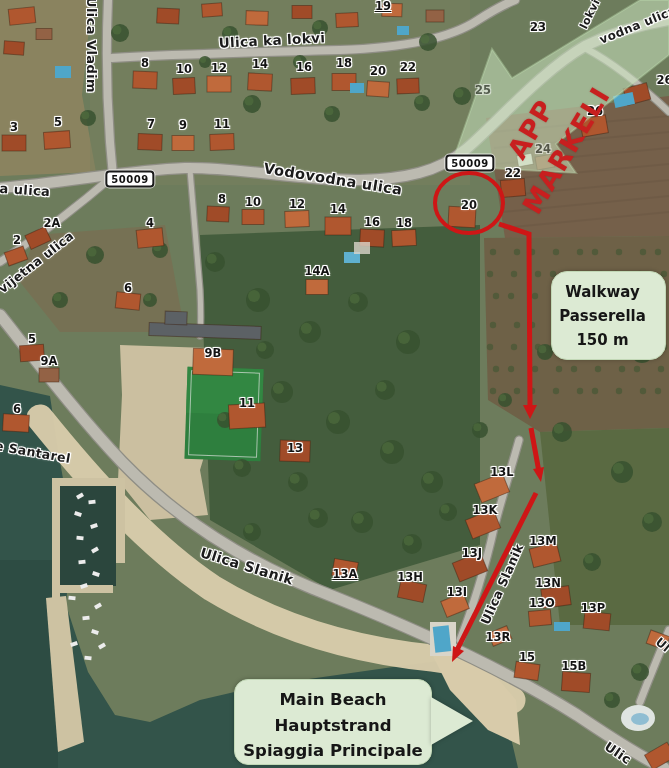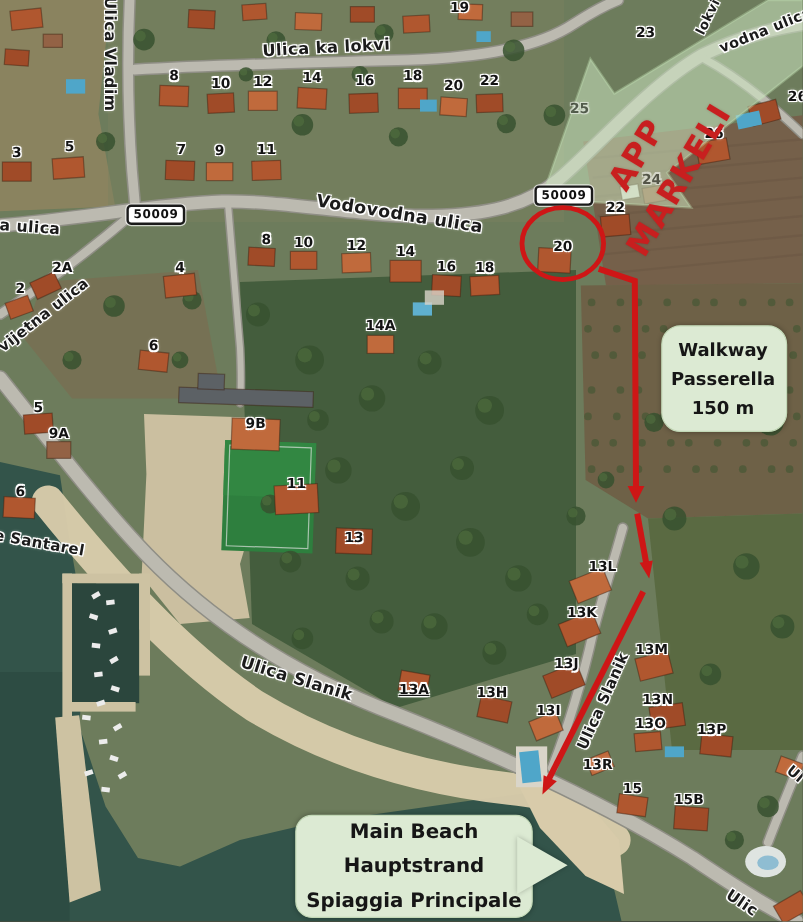--- a/index.html
+++ b/index.html
@@ -21,23 +21,23 @@
   .route-sign{position:absolute;transform:translate(-50%,-50%);background:#fff;
     border:2px solid #1a1a1a;border-radius:4px;color:#111;
     font-size:10px;line-height:11px;font-weight:bold;padding:1px 4px;letter-spacing:.5px;
     box-shadow:0 0 0 1px rgba(255,255,255,.7);}
   #app-markeli{position:absolute;left:549px;top:140px;transform:translate(-50%,-50%) rotate(-59deg);
     text-align:center;color:#c81f1f;font-size:27px;font-weight:800;letter-spacing:1px;line-height:1.5;
     text-shadow:0 0 2px rgba(120,0,0,.25);}
   .info-box{position:absolute;background:#dcead3;border:1px solid #c2d8b6;border-radius:16px;
     color:#161616;font-weight:bold;text-align:center;
     box-shadow:0 0 4px rgba(0,0,0,.25);}
-  #walkway-box{left:551px;top:271px;width:101px;padding:8px 2px 7px 0;font-size:15px;line-height:1.6;}
-  #beach-box{left:246px;top:679px;width:196px;height:84px;font-size:16.5px;line-height:1.55;
-    display:flex;flex-direction:column;justify-content:space-between;border-radius:14px;}
+  #walkway-box{left:551px;top:271px;width:101px;padding:8px 12px 7px 0;font-size:15px;line-height:1.6;}
+  #beach-box{left:234px;top:679px;width:196px;height:84px;font-size:16.5px;line-height:1.55;
+    display:flex;flex-direction:column;justify-content:flex-end;border-radius:14px;}
   #beach-arrow{position:absolute;left:431px;top:697px;width:0;height:0;
     border-top:24px solid transparent;border-bottom:24px solid transparent;
     border-left:42px solid #dcead3;filter:drop-shadow(0 0 2px rgba(0,0,0,.25));}
 </style>
 </head>
 <body>
 
 <div id="map-root">
 
   <svg id="terrain" width="669" height="768" viewBox="0 0 669 768">
@@ -367,21 +367,21 @@
       </g>
   </svg>
 
   <svg id="green-layer" width="669" height="768" viewBox="0 0 669 768">
     <polygon points="451,166 492,49 512,78 640,0 669,0 669,55 556,144 576,173" fill="#cfeac3" fill-opacity=".52" stroke="#c3e2b5" stroke-opacity=".35" stroke-width="2"></polygon>
   </svg>
 
   <div id="label-layer">
     <div class="route-sign" style="left:130px;top:179px;">50009</div>
     <div class="route-sign" style="left:470px;top:163px;">50009</div>
-  <div class="h-num" style="left: 383px; top: 6px;">19</div>
+  <div class="h-num" style="left: 383px; top: 6px; text-decoration: underline;">19</div>
       <div class="h-num" style="left: 145px; top: 63px;">8</div>
       <div class="h-num" style="left: 184px; top: 69px;">10</div>
       <div class="h-num" style="left: 219px; top: 68px;">12</div>
       <div class="h-num" style="left: 260px; top: 64px;">14</div>
       <div class="h-num" style="left: 304px; top: 67px;">16</div>
       <div class="h-num" style="left: 344px; top: 63px;">18</div>
       <div class="h-num" style="left: 378px; top: 71px;">20</div>
       <div class="h-num" style="left: 408px; top: 67px;">22</div>
       <div class="h-num" style="left: 538px; top: 27px;">23</div>
       <div class="h-num faint" style="left: 483px; top: 90px;">25</div>

